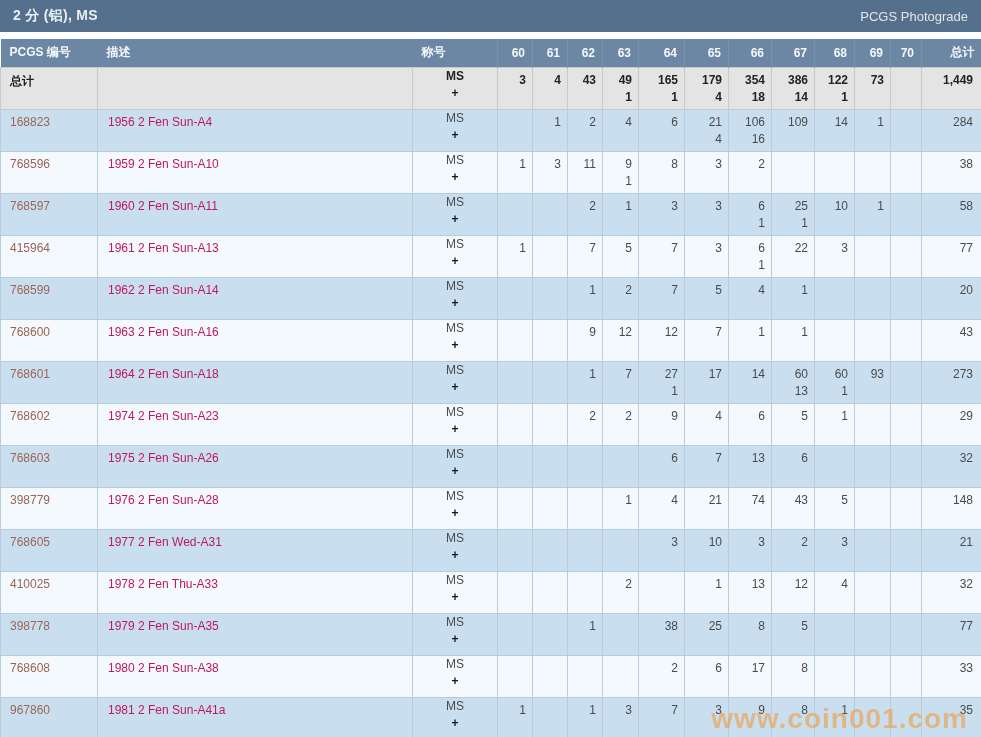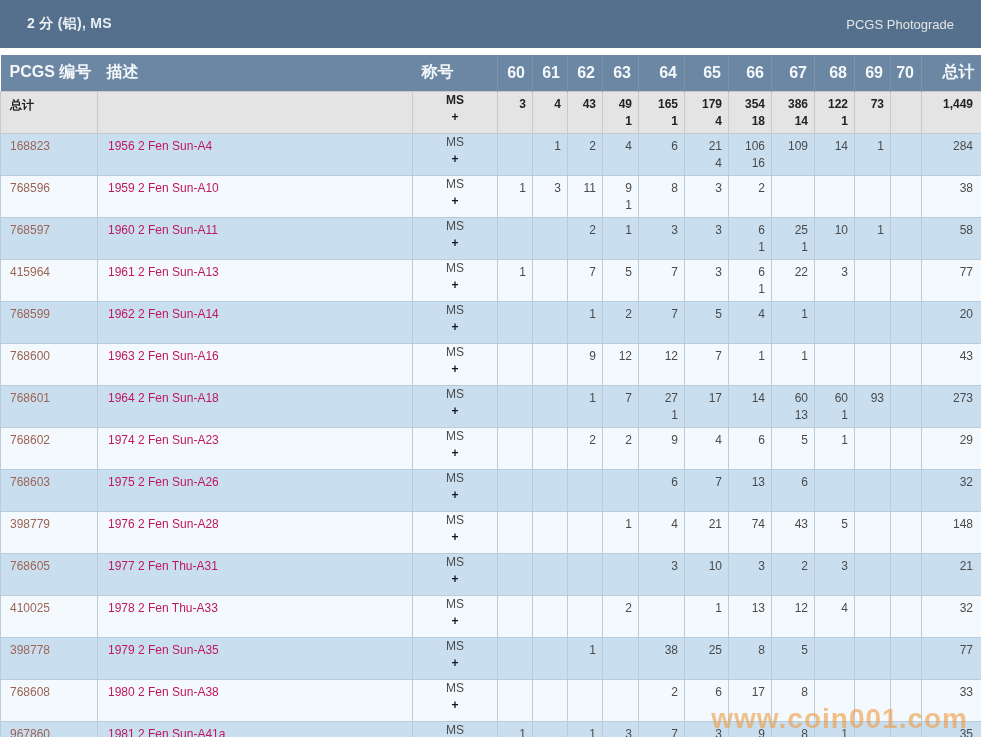--- a/index.html
+++ b/index.html
@@ -1,31 +1,31 @@
 <!DOCTYPE html>
 <html><head>
 <meta charset="utf-8">
 <style>
   html,body{margin:0;padding:0;}
   body{
     width:981px;height:737px;overflow:hidden;position:relative;
     background:#ffffff;font-family:"Liberation Sans",sans-serif;
   }
   .title-bar{
-    height:48px;background:#54708c;color:#e9eff5;
+    height:32px;background:#54708c;color:#e9eff5;
     display:flex;justify-content:space-between;align-items:center;
-    padding:0 27px;box-sizing:border-box;
+    padding:0 13px;box-sizing:border-box;
   }
   .title-bar .title{font-size:14px;font-weight:bold;letter-spacing:.3px;}
   .title-bar .title-right{font-size:13px;color:#e5e5e5;}
   .gap{height:7px;background:#ffffff;}
   table{border-collapse:collapse;width:981px;table-layout:fixed;}
   thead th{
-    background:#6b87a3;color:#f4f8fb;font-size:16px;font-weight:bold;
-    height:36px;padding:0;box-sizing:border-box;border:0;
+    background:#6b87a3;color:#f4f8fb;font-size:12px;font-weight:bold;
+    height:28px;padding:0;box-sizing:border-box;border:0;
   }
   thead th.left{text-align:left;padding-left:9px;}
   thead th.num{text-align:right;padding-right:7px;border-left:1px solid #7b92ab;}
   tbody td{
     border:1px solid #b9ccdc;vertical-align:top;font-size:12px;color:#4a4a4a;
     box-sizing:border-box;height:42px;padding:0;
   }
   tr.summary td{background:#e4e4e4;border-color:#c9c9c9;color:#222;font-weight:bold;}
   tr.odd td{background:#c9dff0;}
   tr.even td{background:#f4f9fd;}
@@ -690,21 +690,21 @@
         <td class="grade">
           <div class="v1"></div>
           <div class="v2"></div>
         </td>
         <td class="total">
           <div class="v1">148</div>
         </td>
       </tr>
       <tr class="odd">
         <td class="pcgs"><span class="link">768605</span></td>
-        <td class="desc">1977 2 Fen Thu-A31</td>
+        <td class="desc">1977 2 Fen Wed-A31</td>
         <td class="desig">
           <div class="v1">MS</div>
           <div class="v2 plus">+</div>
         </td>
         <td class="grade">
           <div class="v1"></div>
           <div class="v2"></div>
         </td>
         <td class="grade">
           <div class="v1"></div>

